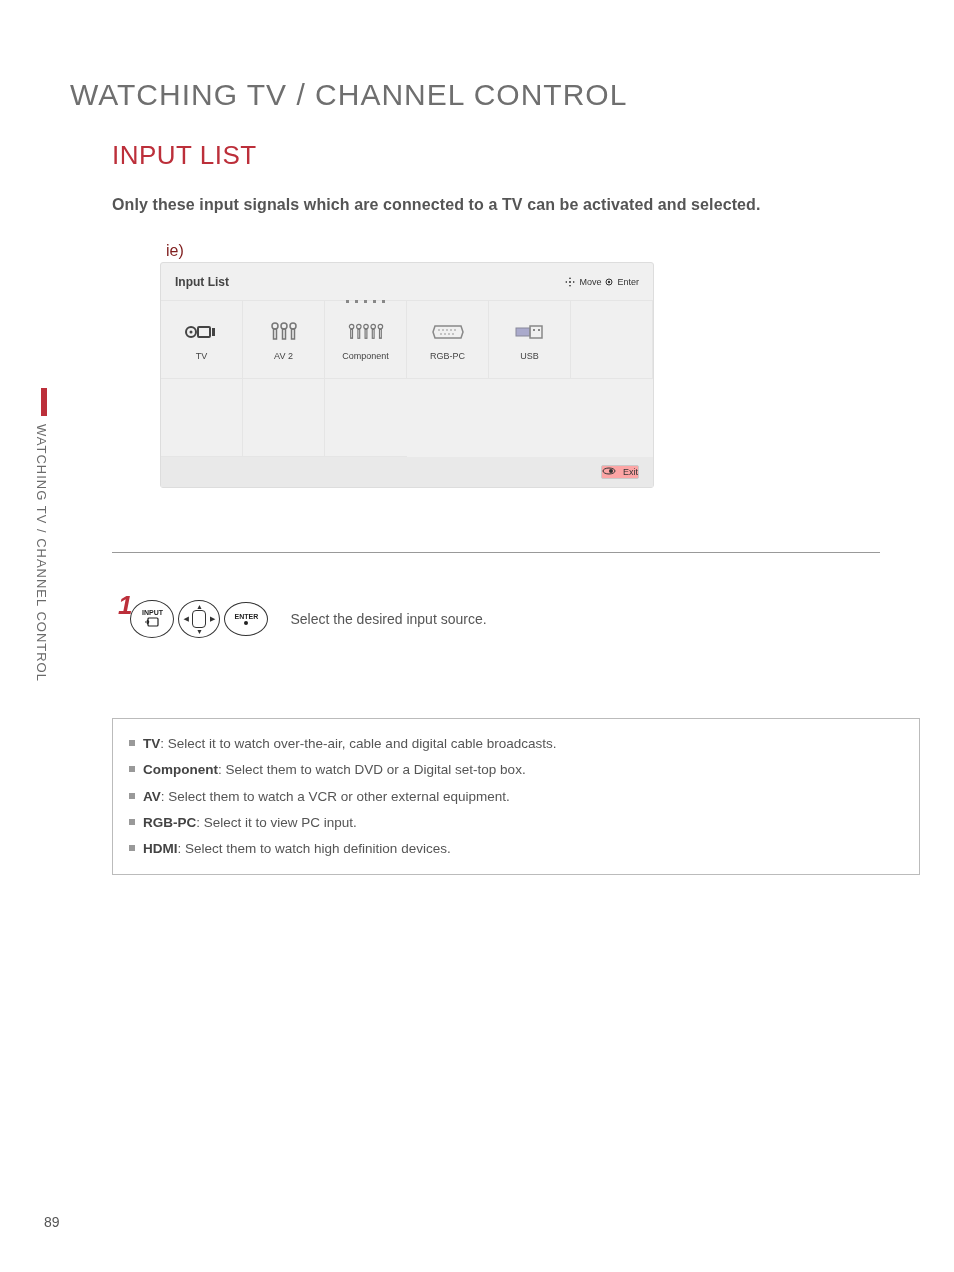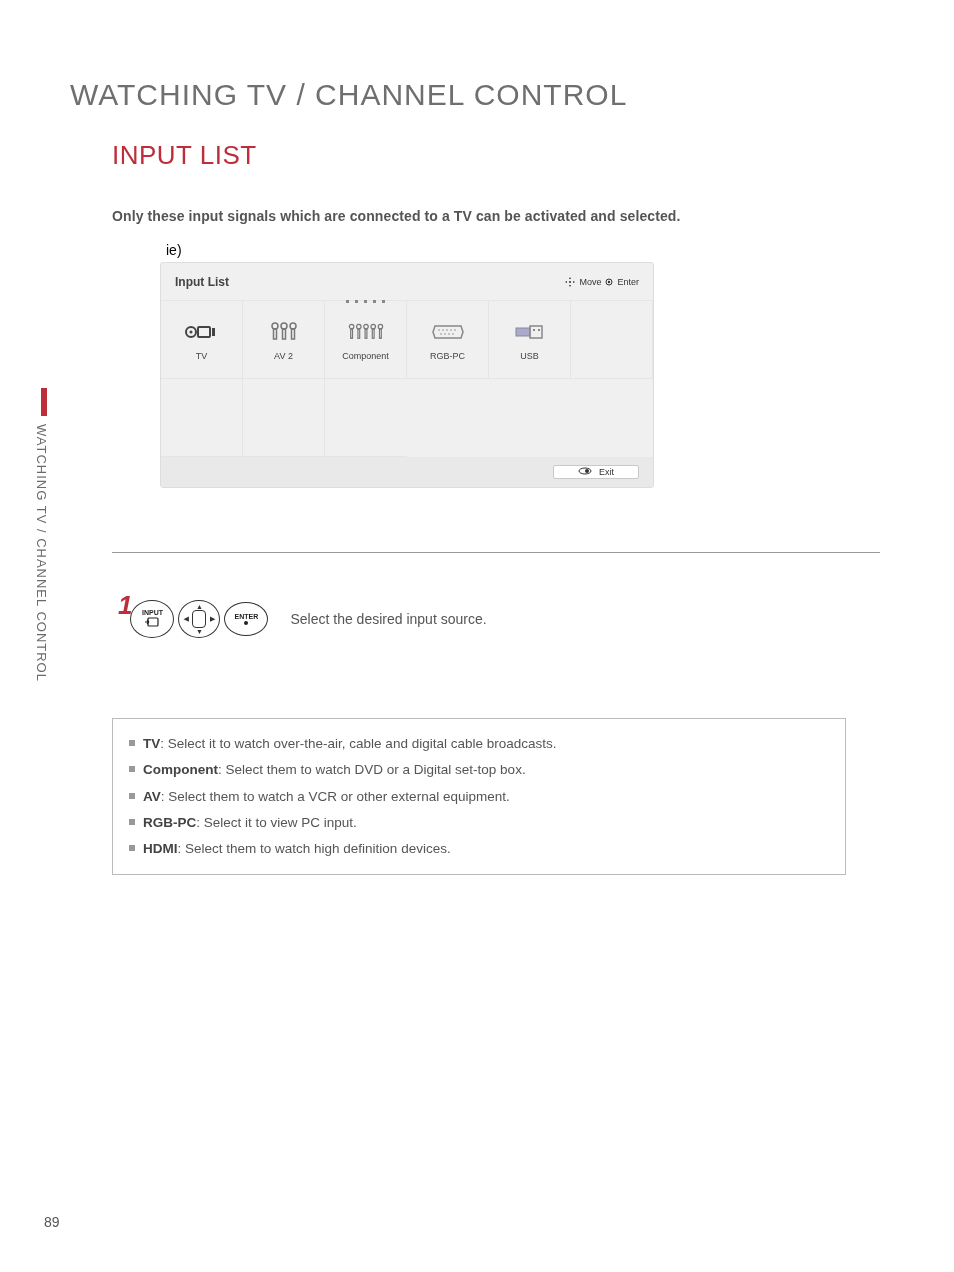--- a/index.html
+++ b/index.html
@@ -24,33 +24,33 @@
     position: absolute;
     top: 140px;
     left: 112px;
     font-size: 26px;
     color: #bc2f3a;
     font-weight: 500;
     letter-spacing: 0.5px;
   }
   .intro {
     position: absolute;
-    top: 208px;
+    top: 196px;
     left: 112px;
-    font-size: 14px;
+    font-size: 16px;
     color: #555;
     font-weight: 600;
     letter-spacing: 0.1px;
   }
   .ie-label {
     position: absolute;
     top: 242px;
     left: 166px;
-    font-size: 14px;
-    color: #000000;
+    font-size: 16px;
+    color: #7f1d1d;
   }
   
   .panel {
     position: absolute;
     top: 262px;
     left: 160px;
     width: 494px;
     background: #f0f0f0;
     border: 1px solid #ddd;
     border-radius: 3px;
@@ -119,24 +119,24 @@
   }
   .panel-footer {
     height: 30px;
     display: flex;
     align-items: center;
     justify-content: flex-end;
     padding: 0 14px;
     background: #e9e9e9;
   }
   .exit-hint {
-    background: #ffffff;
+    background: #fca5a5;
     border: 1px solid #c9c9c9;
     border-radius: 2px;
-    padding: 1px 24px;
+    padding: 1px 0;
     font-size: 9px;
     color: #333;
     display: flex;
     align-items: center;
     gap: 7px;
   }
   .exit-icon-svg { width: 14px; height: 8px; }
   
   .side-tab {
     position: absolute;
@@ -215,21 +215,21 @@
   .step-text {
     margin-left: 18px;
     font-size: 14px;
     color: #555;
   }
   
   .defs-box {
     position: absolute;
     top: 718px;
     left: 112px;
-    width: 734px;
+    width: 808px;
     border: 1px solid #bbb;
     padding: 12px 16px;
   }
   .defs-box ul { list-style: none; }
   .defs-box li {
     font-size: 13.5px;
     color: #555;
     padding: 3px 0 3px 14px;
     position: relative;
     line-height: 1.5;

